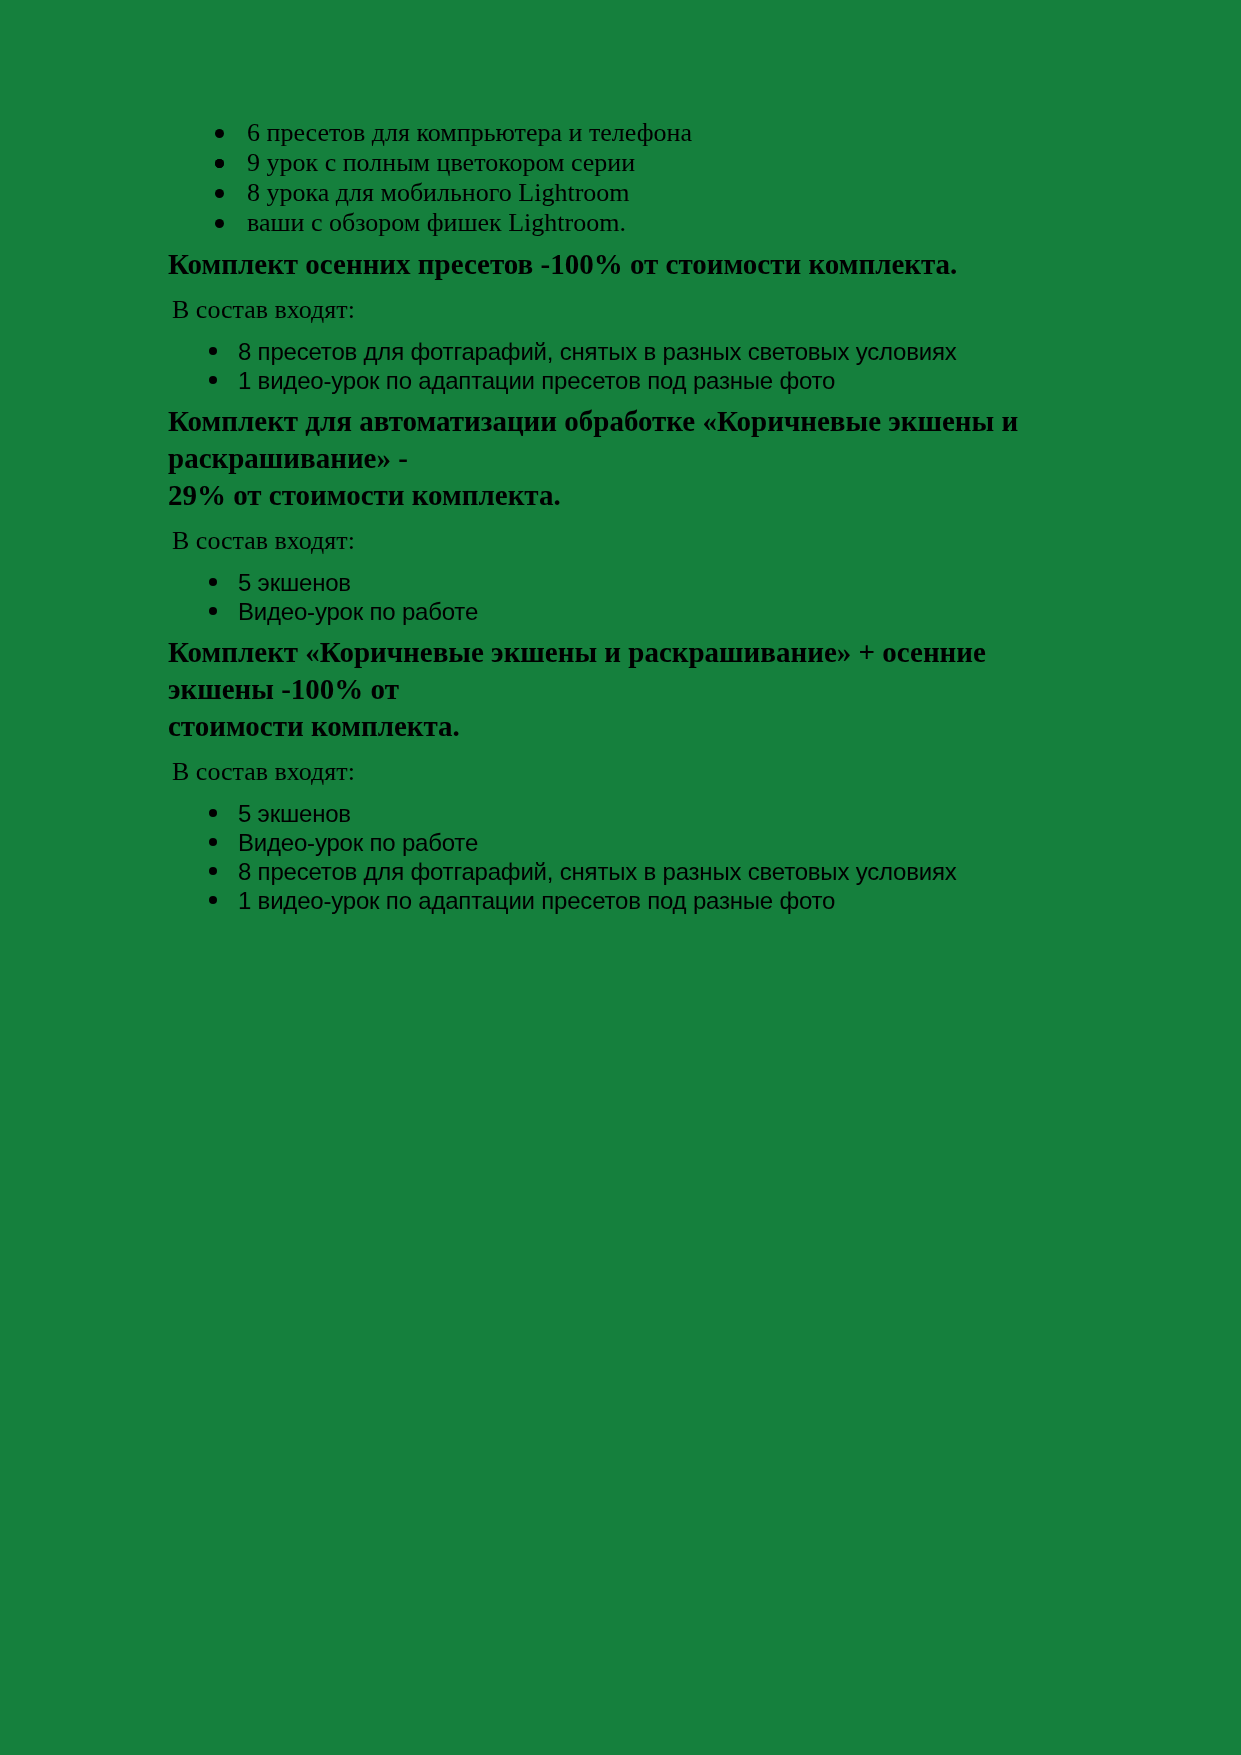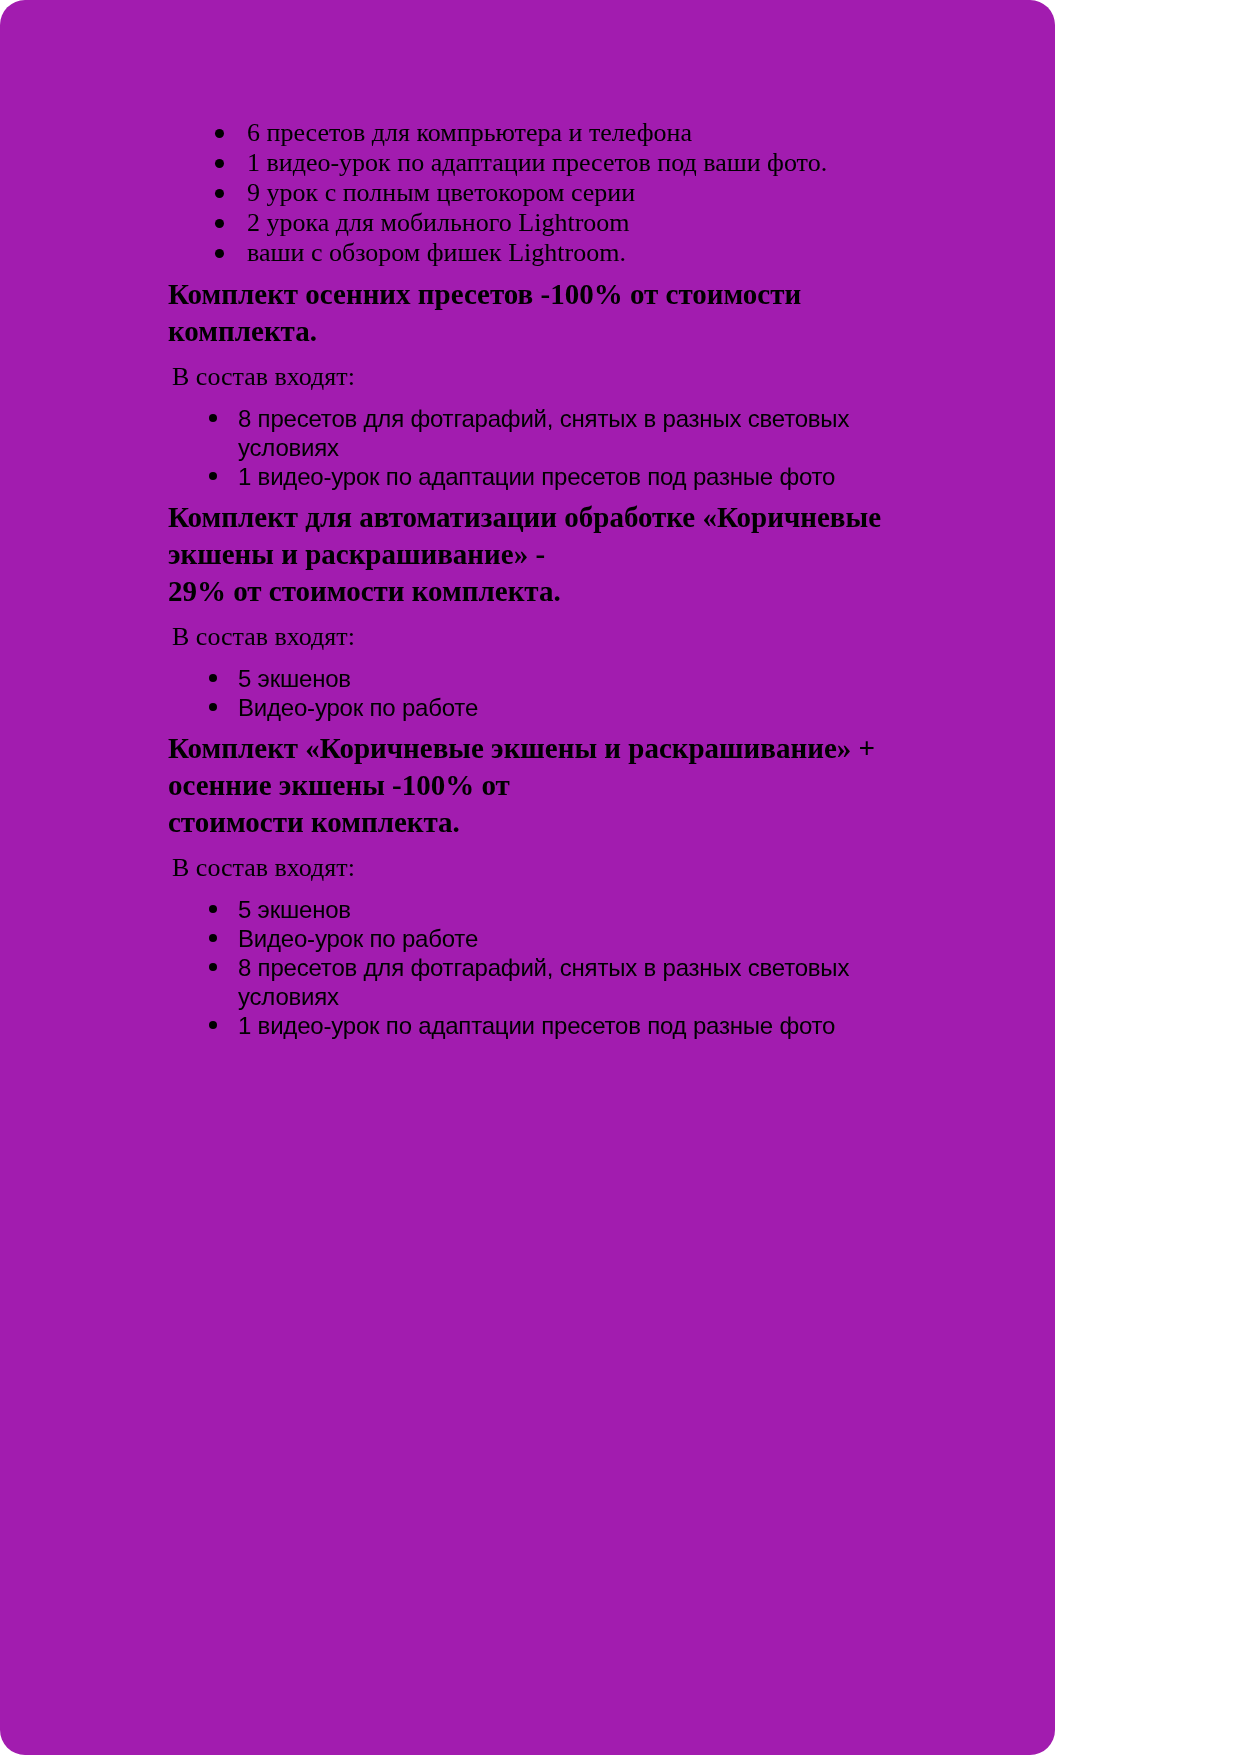--- a/index.html
+++ b/index.html
@@ -2,28 +2,27 @@
 <html><head>
 <meta charset="utf-8">
 <style>
   html, body {
     margin: 0;
     padding: 0;
     background: #ffffff;
   }
   .page {
     position: relative;
-    width: 1055px;
+    width: 1241px;
     height: 1755px;
     box-sizing: border-box;
-    background: #a21caf;
+    background: #15803d;
     color: #000000;
     padding: 118px 150px 0 160px;
     overflow: hidden;
-    border-radius: 25px;
   }
   ul.doc-list {
     margin: 0;
     padding: 0;
     list-style: none;
   }
   ul.doc-list li {
     position: relative;
   }
   .bullet {
@@ -82,29 +81,28 @@
 
 <div class="page">
 
   <ul class="doc-list list-serif">
     <li>
       <span class="bullet"></span>
       <span>6 пресетов для компрьютера и телефона</span>
     </li>
     <li>
       <span class="bullet"></span>
-      <span>1 видео-урок по адаптации пресетов под ваши фото.</span>
     </li>
     <li>
       <span class="bullet"></span>
       <span>9 урок с полным цветокором серии</span>
     </li>
     <li>
       <span class="bullet"></span>
-      <span>2 урока для мобильного Lightroom</span>
+      <span>8 урока для мобильного Lightroom</span>
     </li>
     <li>
       <span class="bullet"></span>
       <span>ваши с обзором фишек Lightroom.</span>
     </li>
   </ul>
 
   <div>
     <h2 class="section-heading mt-h1">Комплект осенних пресетов -100% от стоимости комплекта.</h2>
     <p class="section-intro mt-p1">В состав входят:</p>

